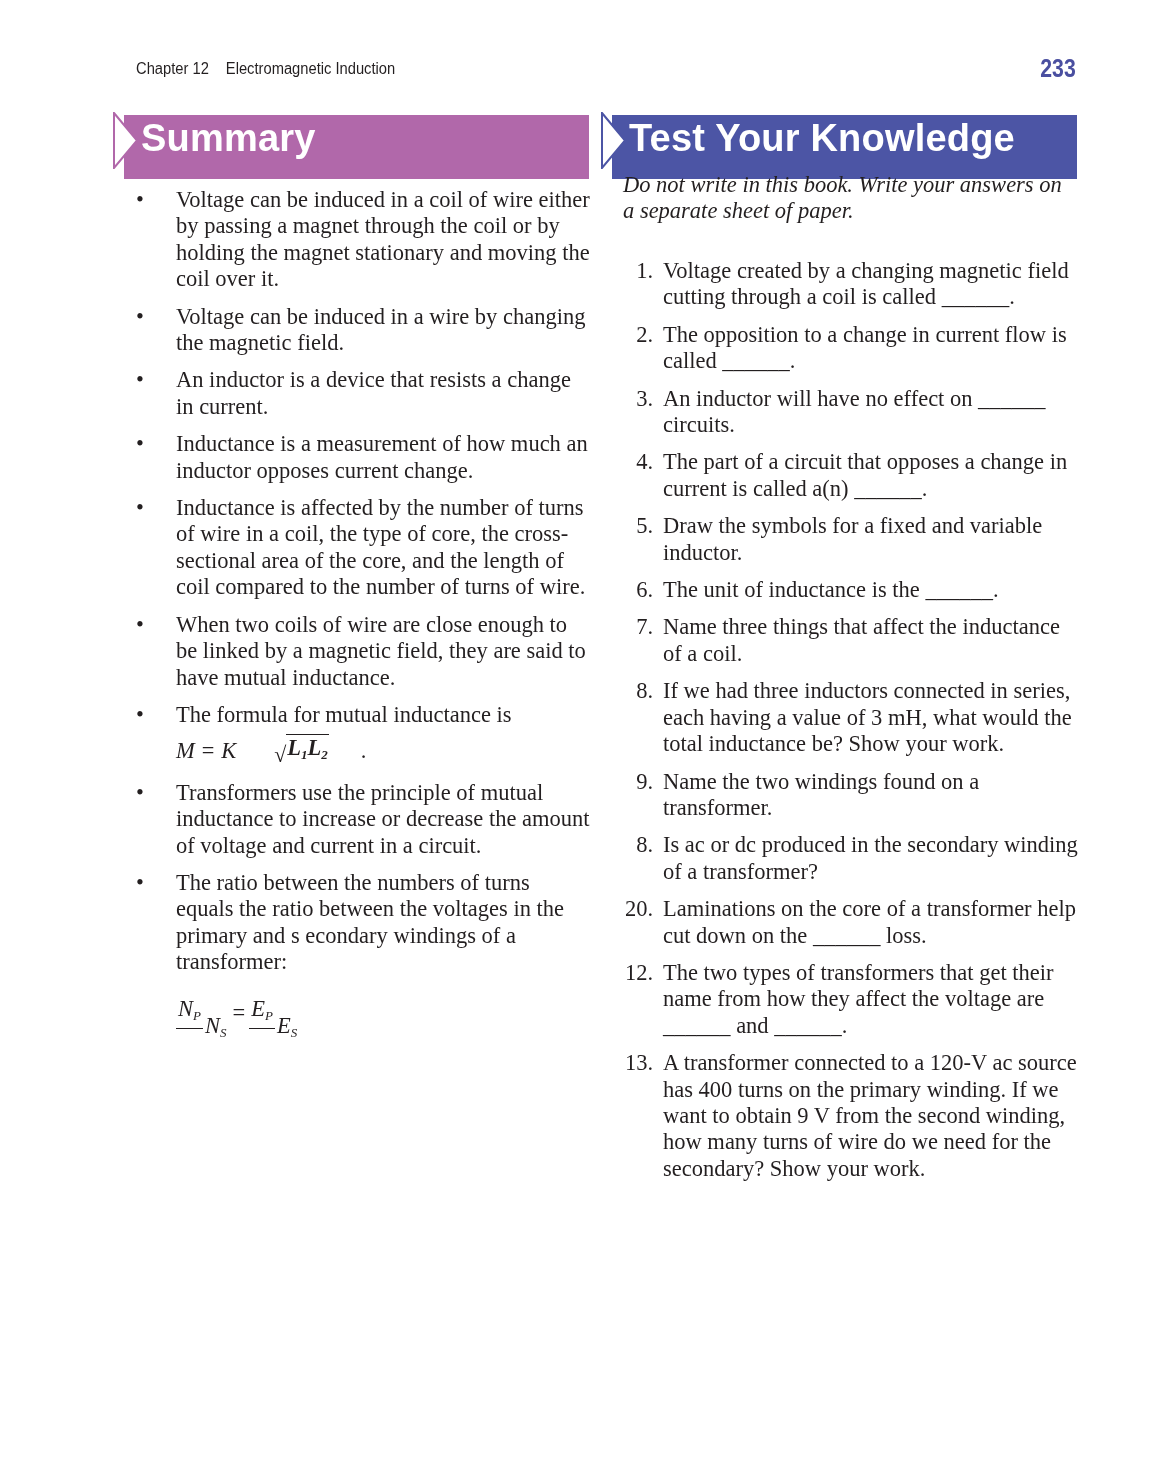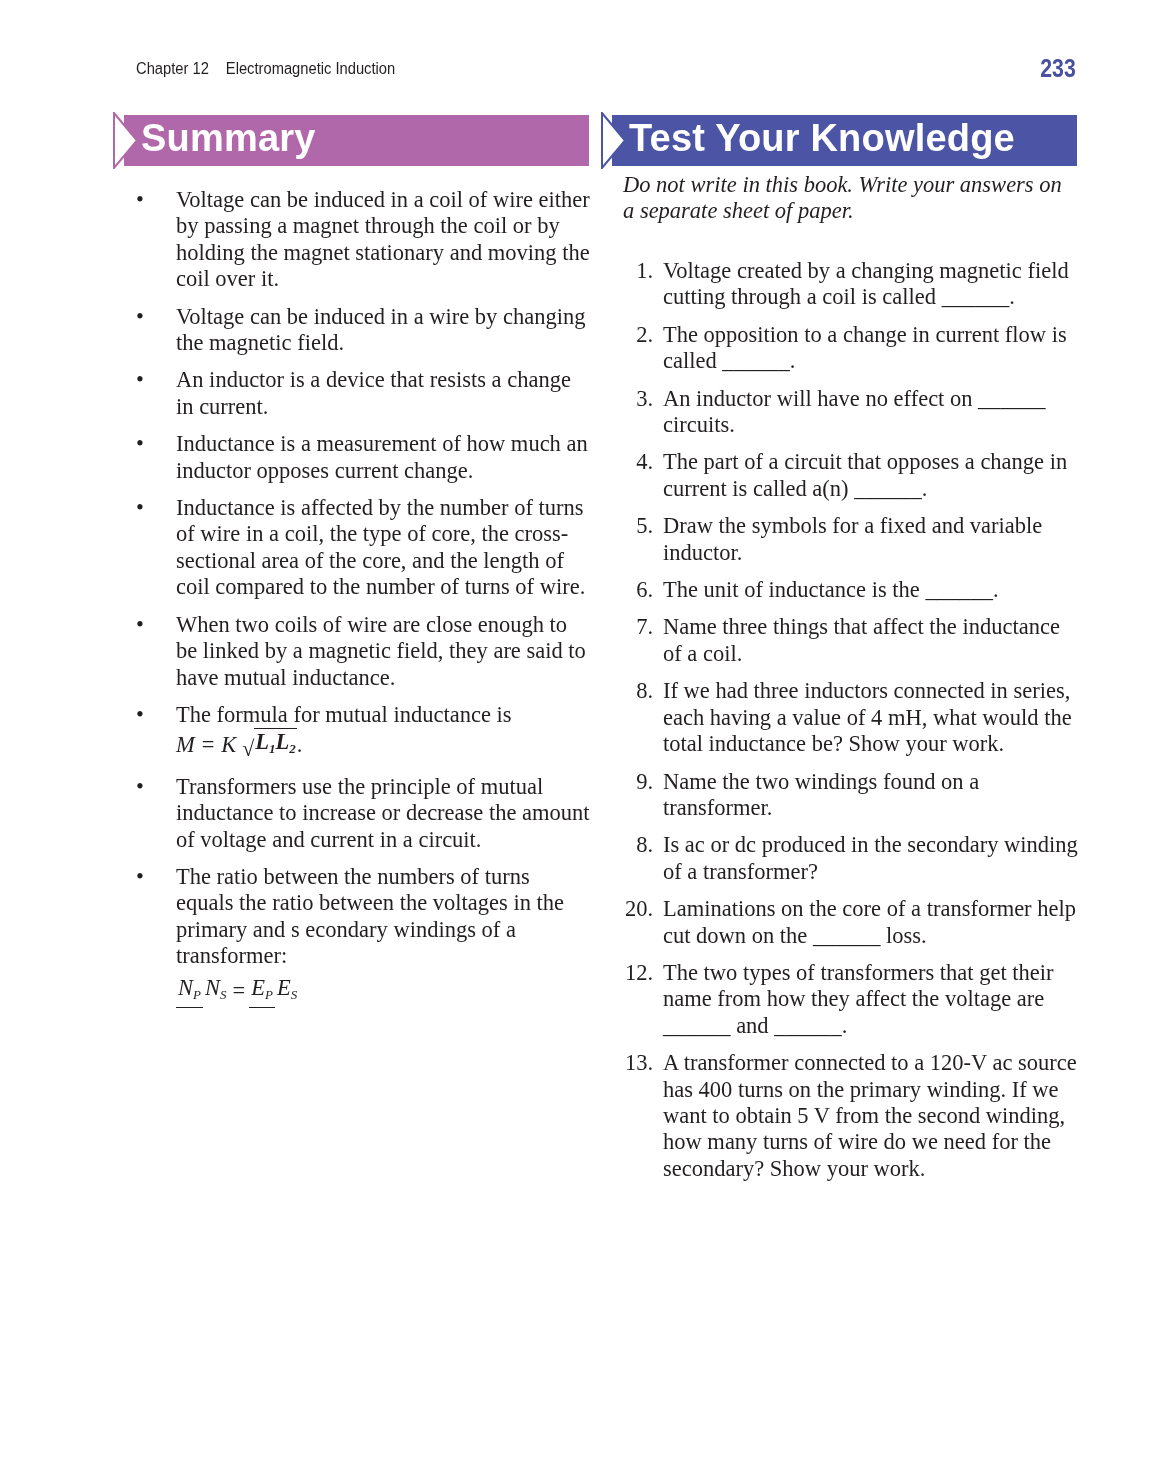--- a/index.html
+++ b/index.html
@@ -1,43 +1,43 @@
 <!DOCTYPE html>
 <html><head>
   <meta charset="utf-8">
   <style>
     html, body { margin: 0; padding: 0; background: #ffffff; }
     body { width: 1156px; height: 1479px; position: relative; overflow: hidden; color: #231f20; }
     .running-head { position: absolute; top: 60px; left: 136px; font-family: "Liberation Sans", sans-serif; font-size: 16px; color: #231f20; transform: scaleX(0.92); transform-origin: left; }
     .running-head .chap { margin-right: 14px; }
     .page-num { position: absolute; top: 54px; right: 80px; font-family: "Liberation Sans", sans-serif; font-weight: bold; font-size: 25px; color: #4a4fa0; transform: scaleX(0.85); transform-origin: right; }
 
-    .banner { position: absolute; top: 115px; height: 51px; }
+    .banner { position: absolute; top: 115px; height: 64px; }
     .banner .bar { position: absolute; left: 11px; top: 0; right: 0; bottom: 0; }
     .banner .arrow { position: absolute; left: 0; top: -3px; width: 26px; height: 57px; }
     .banner .title { position: absolute; left: 28px; top: 0; line-height: 46px; font-family: "Liberation Sans", sans-serif; font-weight: bold; font-size: 38px; color: #ffffff; letter-spacing: 0.2px; }
     #summary-banner { left: 113px; width: 476px; }
     #summary-banner .bar { background: #b168aa; }
     #tyk-banner { left: 601px; width: 476px; }
     #tyk-banner .bar { background: #4c55a5; }
 
     .serif { font-family: "Liberation Serif", "DejaVu Serif", serif; font-size: 22.5px; line-height: 26.4px; color: #231f20; }
 
     .summary-list { position: absolute; left: 136px; top: 187px; width: 455px; margin: 0; padding: 0; list-style: none; }
     .summary-list li { position: relative; padding-left: 40px; margin-bottom: 11px; }
     .summary-list li .bullet { position: absolute; left: 0; top: 0; width: 14px; }
-    .formula { font-style: italic; margin-bottom: 6px; display: flex; align-items: center; }
+    .formula { font-style: italic; margin-top: 6px; margin-bottom: 6px; display: flex; align-items: center; gap: 32px; }
     .sqrt { display: inline-flex; align-items: flex-end; margin-left: 6px; }
     .sqrt .rad { font-style: normal; font-size: 22px; }
     .sqrt .under { border-top: 1px solid #231f20; padding: 0 1px; font-weight: bold; }
     sub { font-size: 13px; vertical-align: -4px; }
     .frac-row { display: flex; align-items: center; margin-top: 6px; font-style: italic; }
     .frac { display: inline-flex; flex-direction: row; align-items: center; line-height: 24px; }
     .frac .num { border-bottom: 1px solid #231f20; padding: 0 2px; }
-    .frac .den { padding: 0 2px; }
+    .frac .den { padding: 0 2px; margin-top: 32px; }
     .eq { font-style: normal; margin: 0 4px; }
 
     .instructions { position: absolute; left: 623px; top: 172px; width: 450px; font-style: italic; }
     .questions { position: absolute; left: 623px; top: 258px; width: 455px; margin: 0; padding: 0; list-style: none; }
     .questions li { position: relative; padding-left: 40px; margin-bottom: 11px; }
     .questions li .qnum { position: absolute; left: 0; top: 0; width: 30px; text-align: right; }
   </style>
 </head>
 <body>
 
@@ -99,19 +99,19 @@
 <div class="instructions serif">Do not write in this book. Write your answers on a separate sheet of paper.</div>
 
 <ol class="questions serif">
   <li><span class="qnum">1.</span><span>Voltage created by a changing magnetic field cutting through a coil is called ______.</span></li>
   <li><span class="qnum">2.</span><span>The opposition to a change in current flow is called ______.</span></li>
   <li><span class="qnum">3.</span><span>An inductor will have no effect on ______ circuits.</span></li>
   <li><span class="qnum">4.</span><span>The part of a circuit that opposes a change in current is called a(n) ______.</span></li>
   <li><span class="qnum">5.</span><span>Draw the symbols for a fixed and variable inductor.</span></li>
   <li><span class="qnum">6.</span><span>The unit of inductance is the ______.</span></li>
   <li><span class="qnum">7.</span><span>Name three things that affect the inductance of a coil.</span></li>
-  <li><span class="qnum">8.</span><span>If we had three inductors connected in series, each having a value of 4 mH, what would the total inductance be? Show your work.</span></li>
+  <li><span class="qnum">8.</span><span>If we had three inductors connected in series, each having a value of 3 mH, what would the total inductance be? Show your work.</span></li>
   <li><span class="qnum">9.</span><span>Name the two windings found on a transformer.</span></li>
   <li><span class="qnum">8.</span><span>Is ac or dc produced in the secondary winding of a transformer?</span></li>
   <li><span class="qnum">20.</span><span>Laminations on the core of a transformer help cut down on the ______ loss.</span></li>
   <li><span class="qnum">12.</span><span>The two types of transformers that get their name from how they affect the voltage are ______ and ______.</span></li>
-  <li><span class="qnum">13.</span><span>A transformer connected to a 120-V ac source has 400 turns on the primary winding. If we want to obtain 5 V from the second winding, how many turns of wire do we need for the secondary? Show your work.</span></li>
+  <li><span class="qnum">13.</span><span>A transformer connected to a 120-V ac source has 400 turns on the primary winding. If we want to obtain 9 V from the second winding, how many turns of wire do we need for the secondary? Show your work.</span></li>
 </ol>
 
 </body></html>

